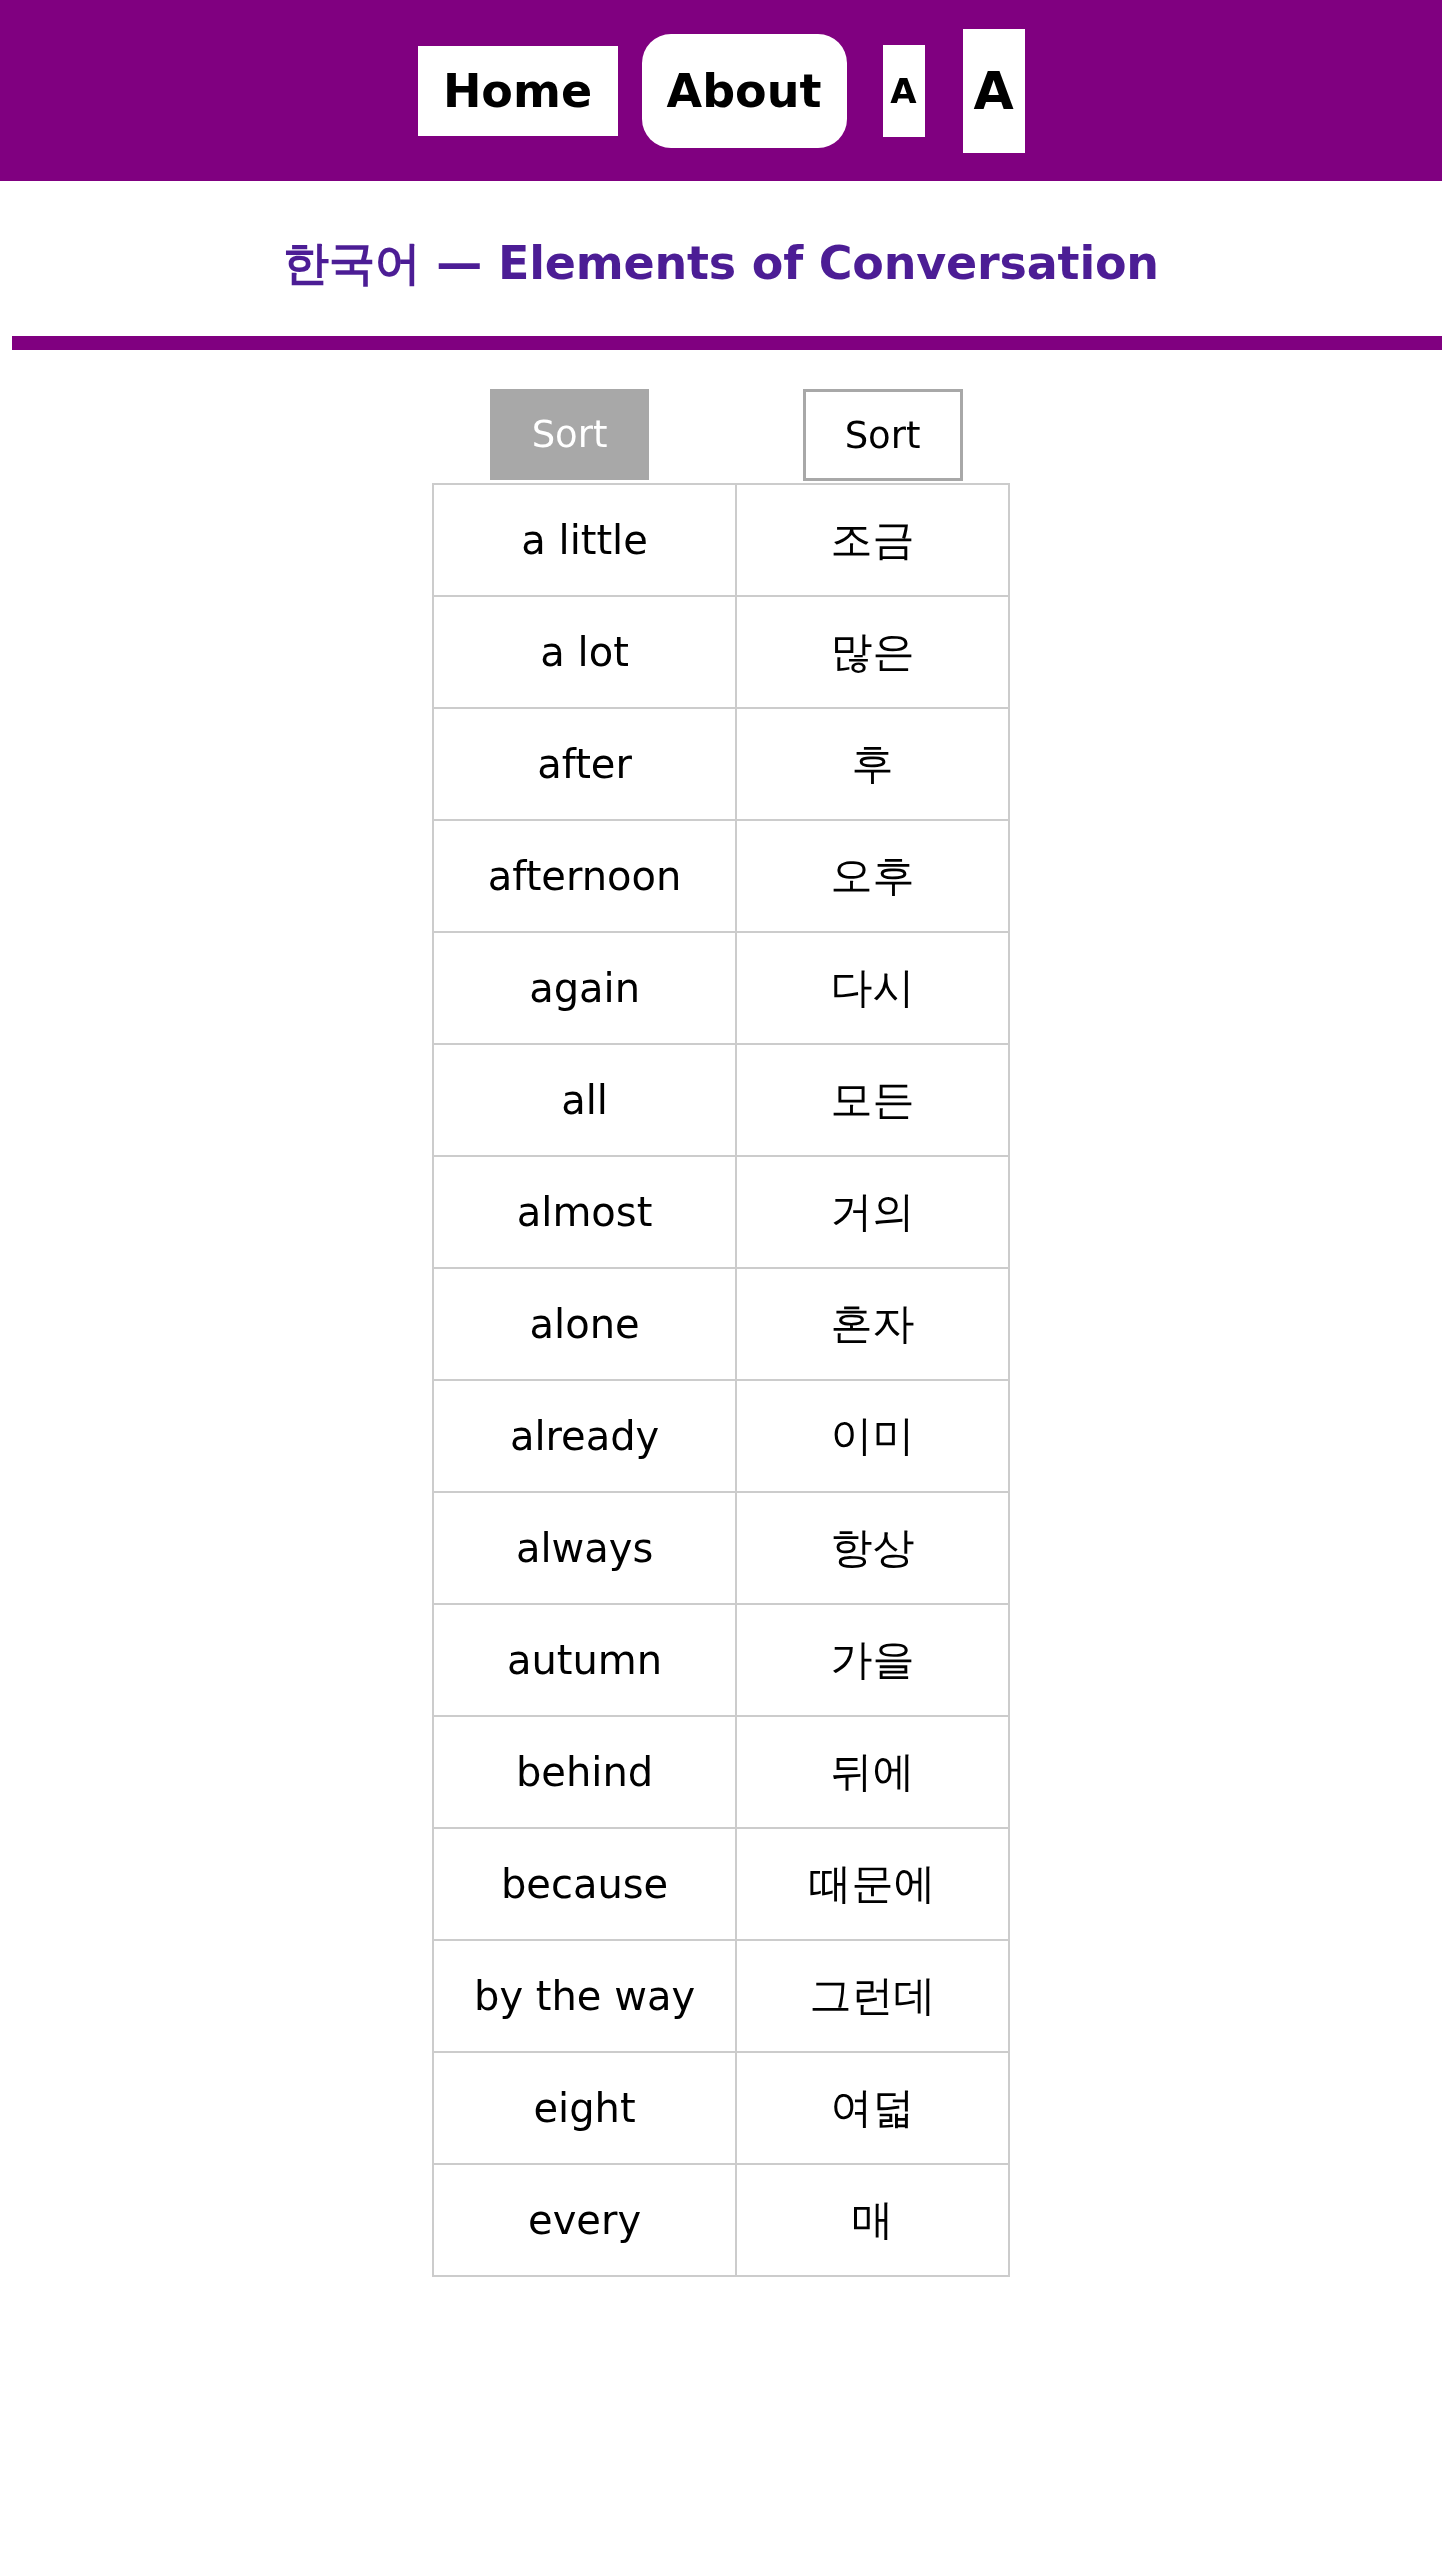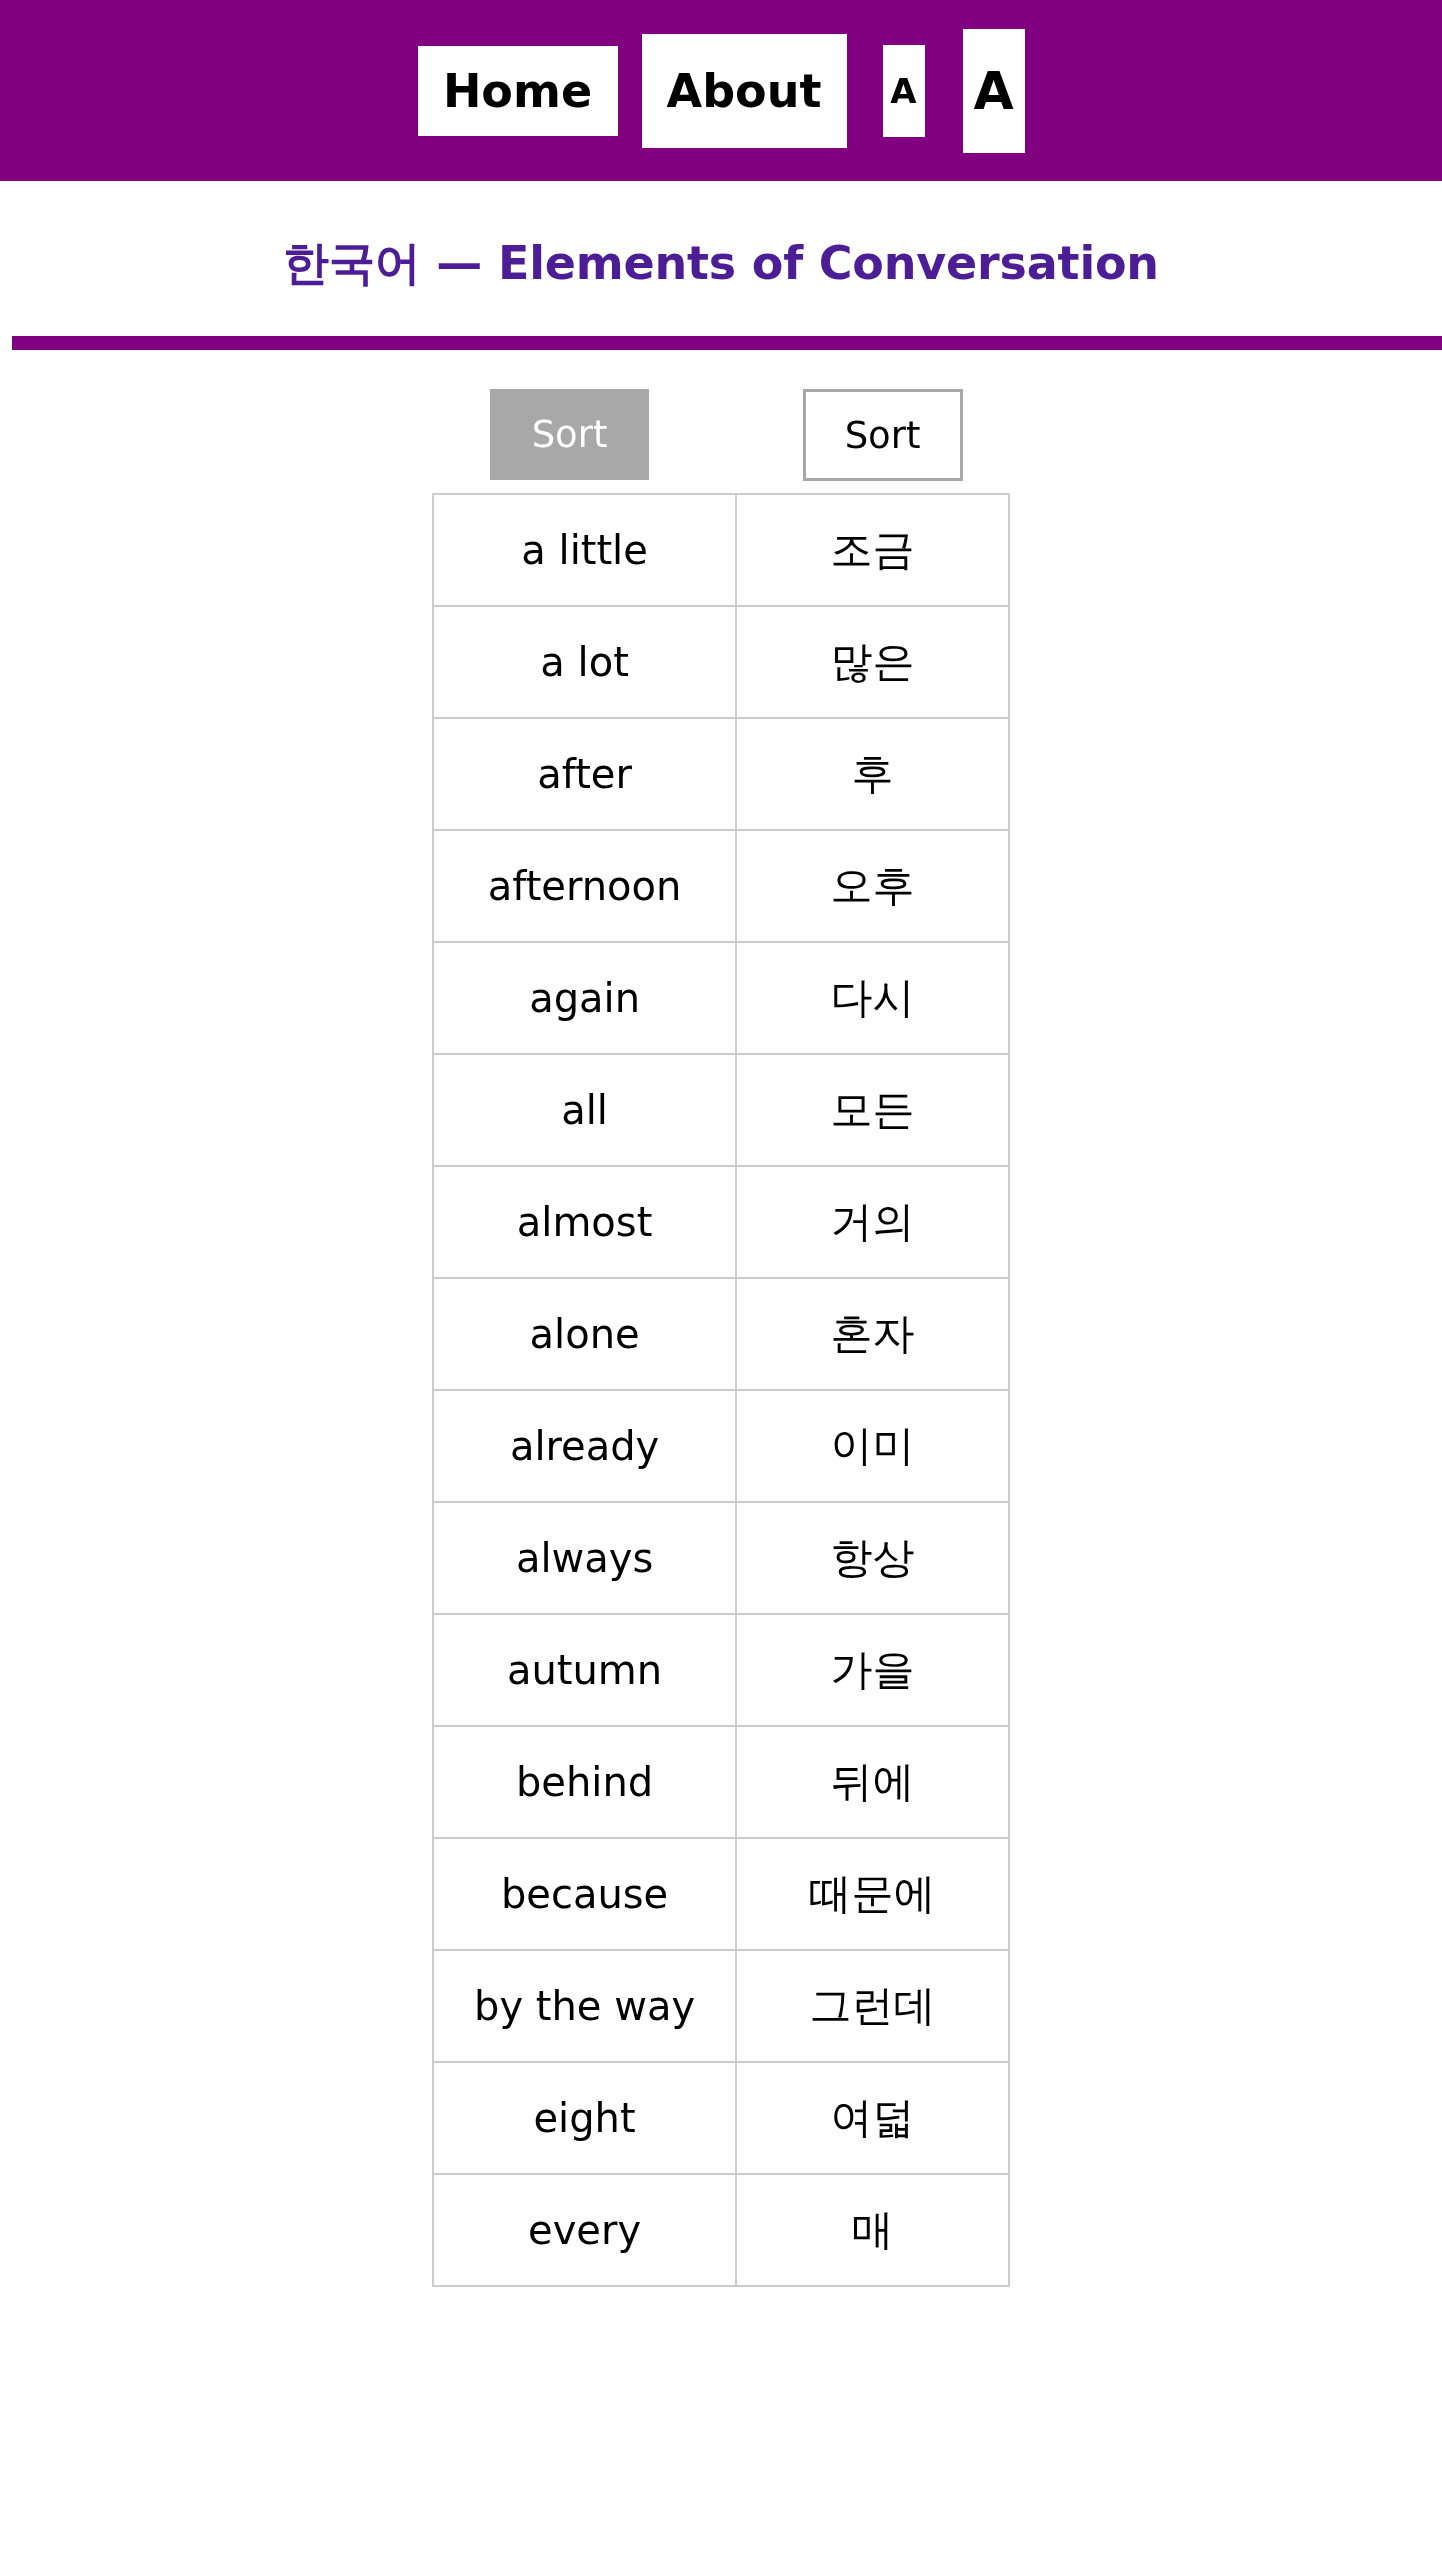--- a/index.html
+++ b/index.html
@@ -41,20 +41,21 @@
   .nav-btn-home {
     width: 200px;
     height: 90px;
     font-size: 46px;
   }
 
   .nav-btn-about {
     width: 205px;
     height: 114px;
     font-size: 46px;
+    border-radius: 29px;
   }
 
   .nav-btn-small-a {
     width: 42px;
     height: 92px;
     font-size: 34px;
     margin-left: 12px;
   }
 
   .nav-btn-big-a {
@@ -123,21 +124,21 @@
     width: 160px;
     height: 92px;
     background: #ffffff;
     color: #000000;
     border: 3px solid #a8a8a8;
   }
 
   
   .vocab-table {
     width: 578px;
-    margin: 12px auto 0 auto;
+    margin: 2px auto 0 auto;
     border-collapse: collapse;
     table-layout: fixed;
   }
 
   .vocab-table td {
     border: 2px solid #cccccc;
     height: 112px;
     text-align: center;
     vertical-align: middle;
     color: #000000;

